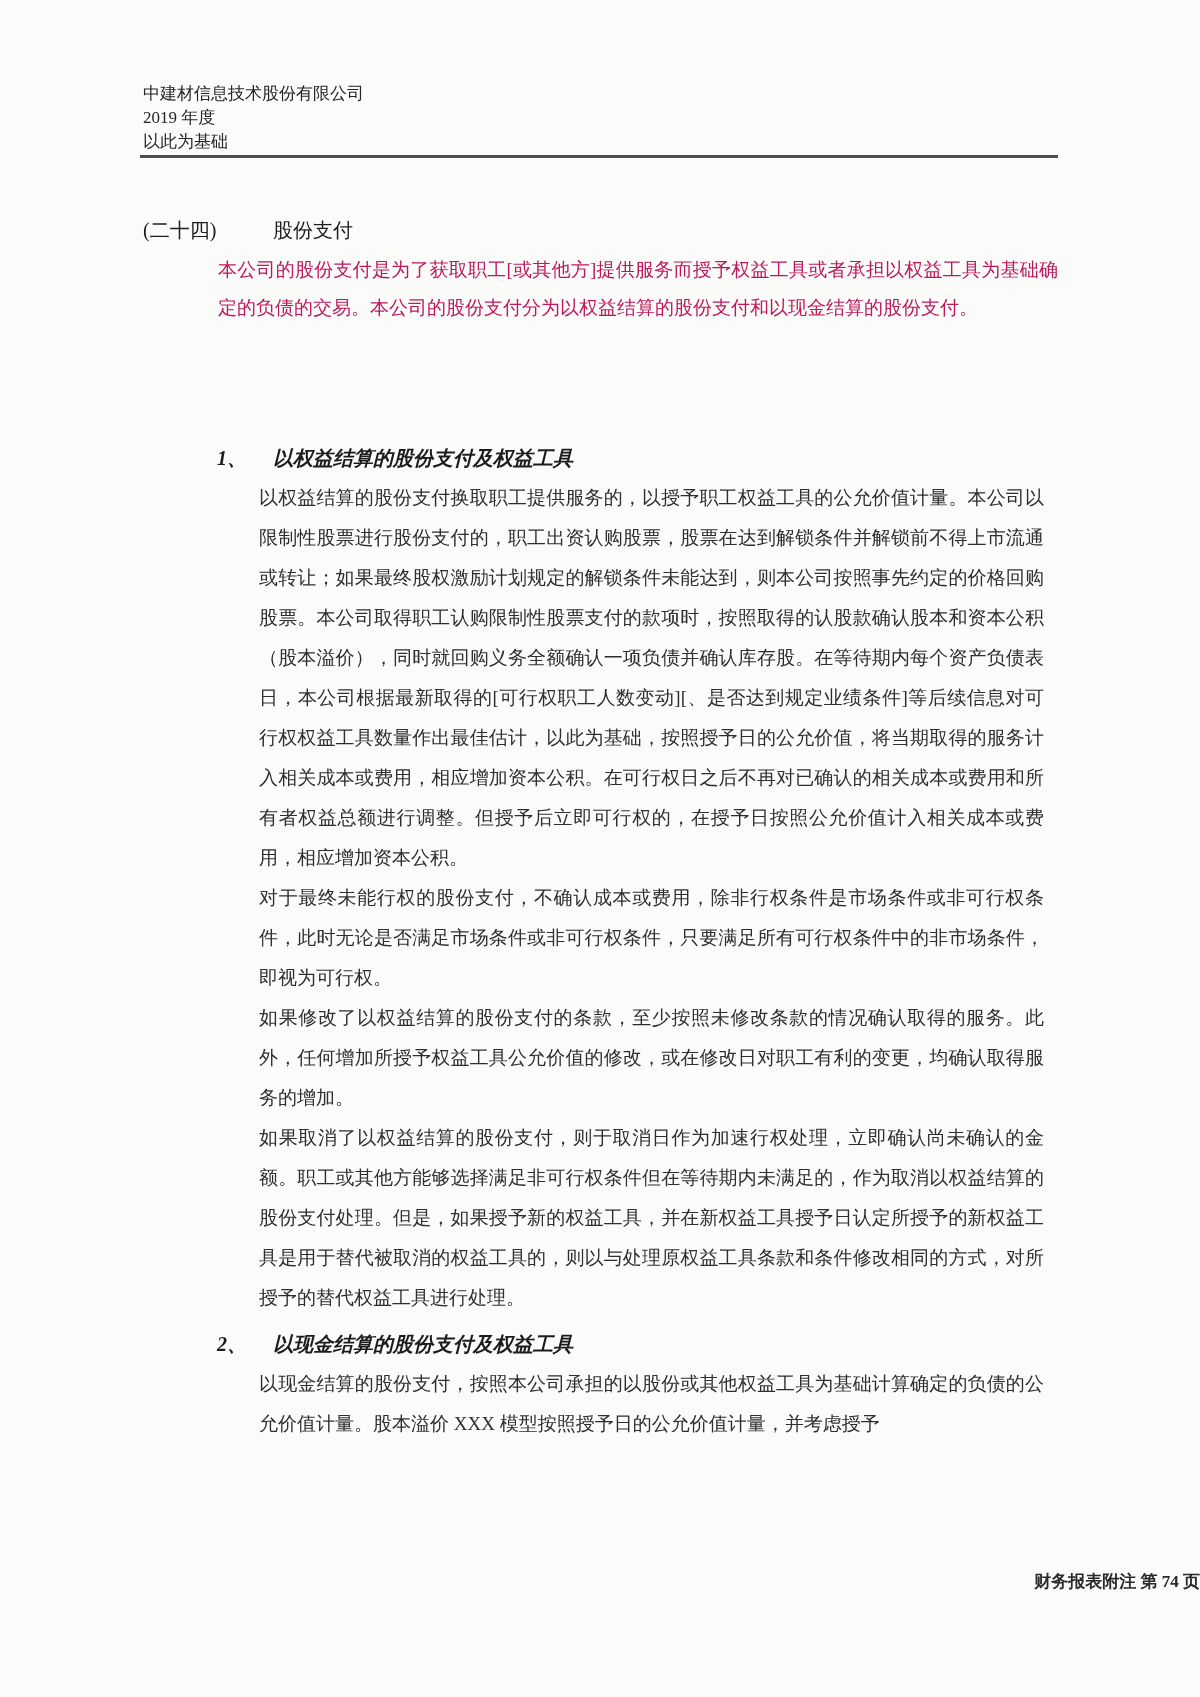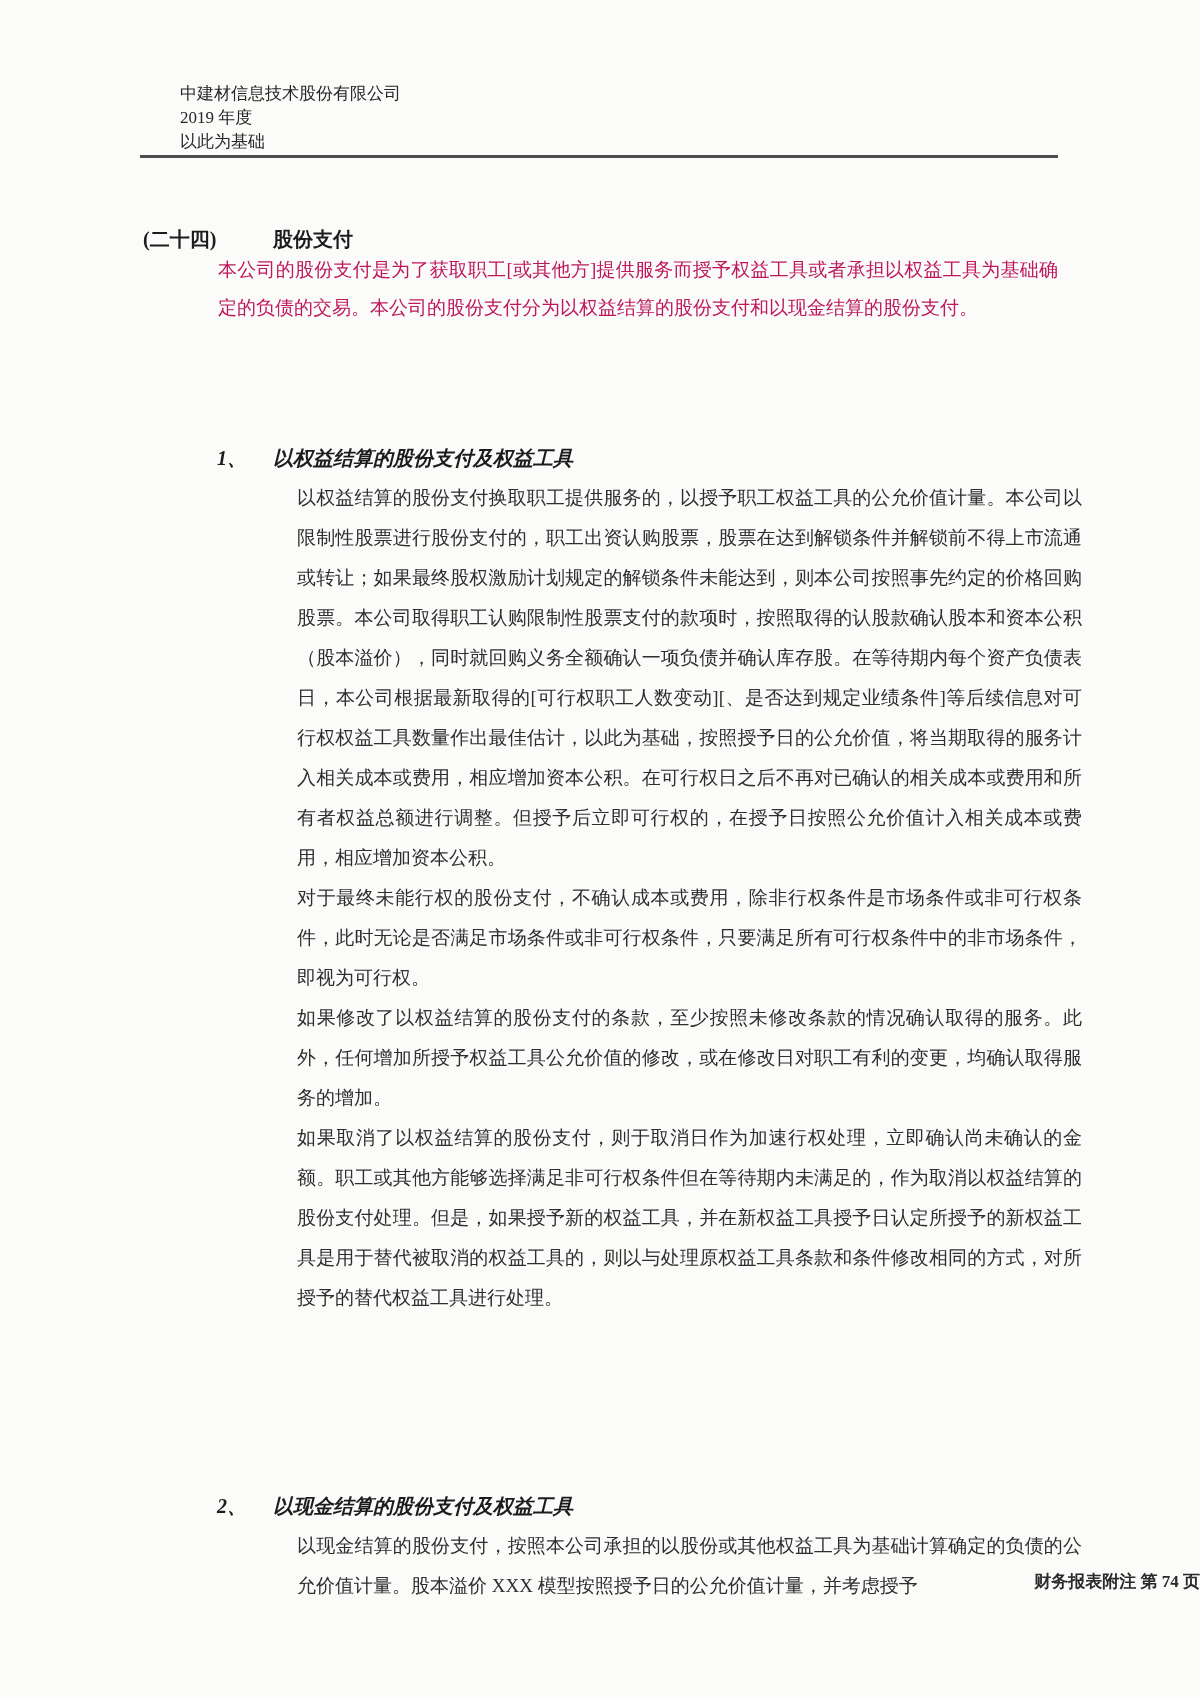--- a/index.html
+++ b/index.html
@@ -20,41 +20,39 @@
     inset: 0;
   }
   
   .doc-header {
     position: absolute;
     left: 143px;
     top: 82px;
     font-size: 17px;
     line-height: 24px;
     color: #252525;
-    margin-left: 37px;
   }
   .doc-header div { white-space: nowrap; }
   .header-rule {
     position: absolute;
     left: 140px;
     top: 155px;
     width: 918px;
     height: 3px;
     background: #4d4d4d;
   }
   
   .section-head {
     position: absolute;
     left: 143px;
     top: 217px;
     font-size: 20px;
-    font-weight: bold;
+    font-weight: normal;
     color: #1c1c1c;
     white-space: nowrap;
-    margin-top: 9px;
   }
   .section-head .sec-label {
     display: inline-block;
     width: 130px;
   }
   
   .intro {
     position: absolute;
     left: 218px;
     top: 251px;
@@ -65,35 +63,35 @@
     text-justify: inter-ideograph;
     color: #be185d;
   }
   
   .subsection {
     position: absolute;
     left: 217px;
     width: 841px;
   }
   .subsection.sub-1 { top: 438px; }
-  .subsection.sub-2 { top: 1486px; }
+  .subsection.sub-2 { top: 1324px; }
   .sub-head {
     font-size: 20px;
     font-weight: bold;
     line-height: 40px;
     color: #1c1c1c;
     white-space: nowrap;
     font-style: italic;
   }
   .sub-head .sub-num {
     display: inline-block;
     width: 56px;
   }
   .sub-body {
-    margin-left: 80px;
+    margin-left: 42px;
     width: 785px;
     font-size: 19px;
     line-height: 40px;
     text-align: justify;
     text-justify: inter-ideograph;
     color: #2e2e2e;
   }
   .sub-body p { margin: 0; }
   
   .doc-footer {

